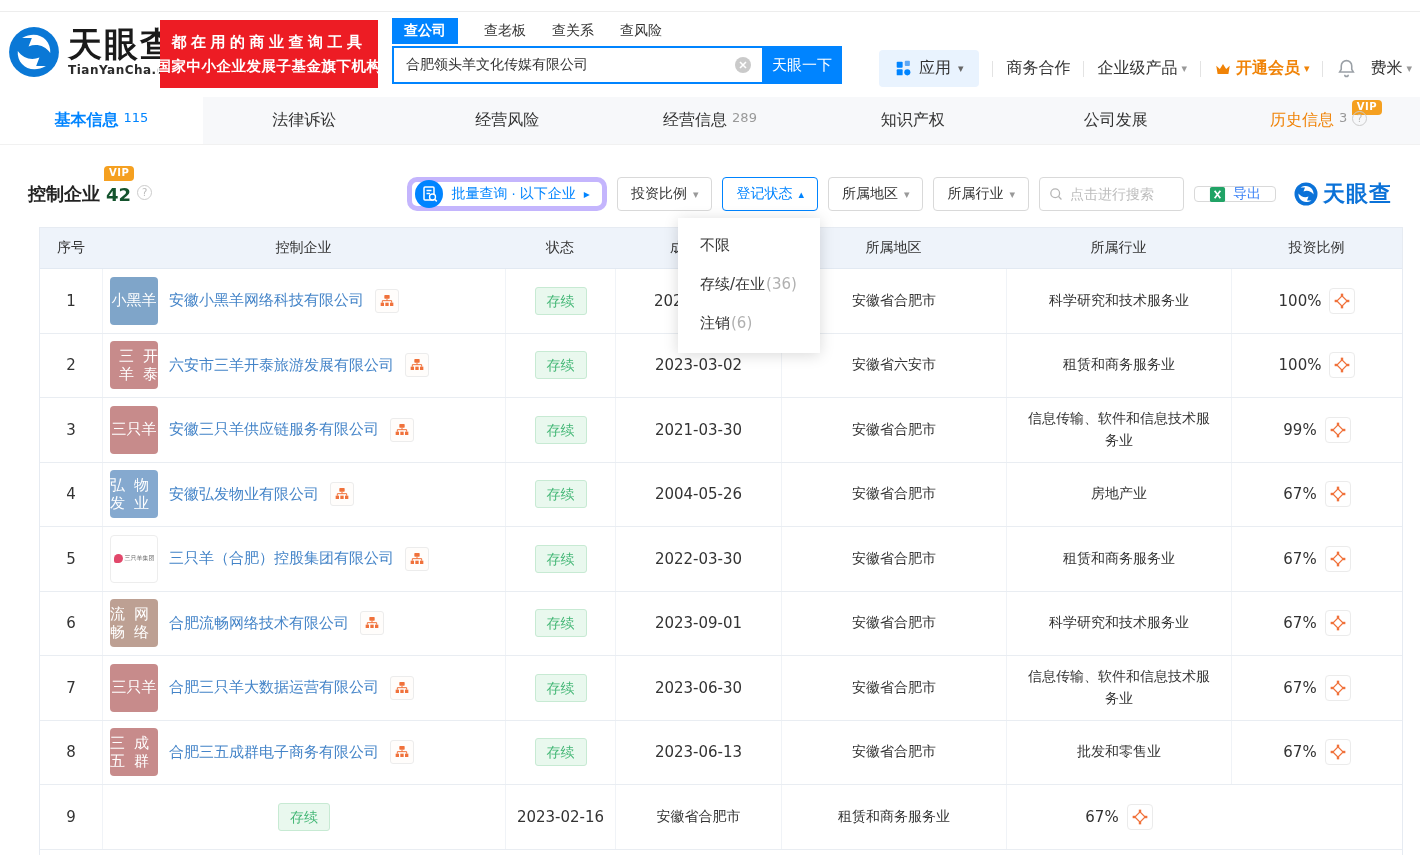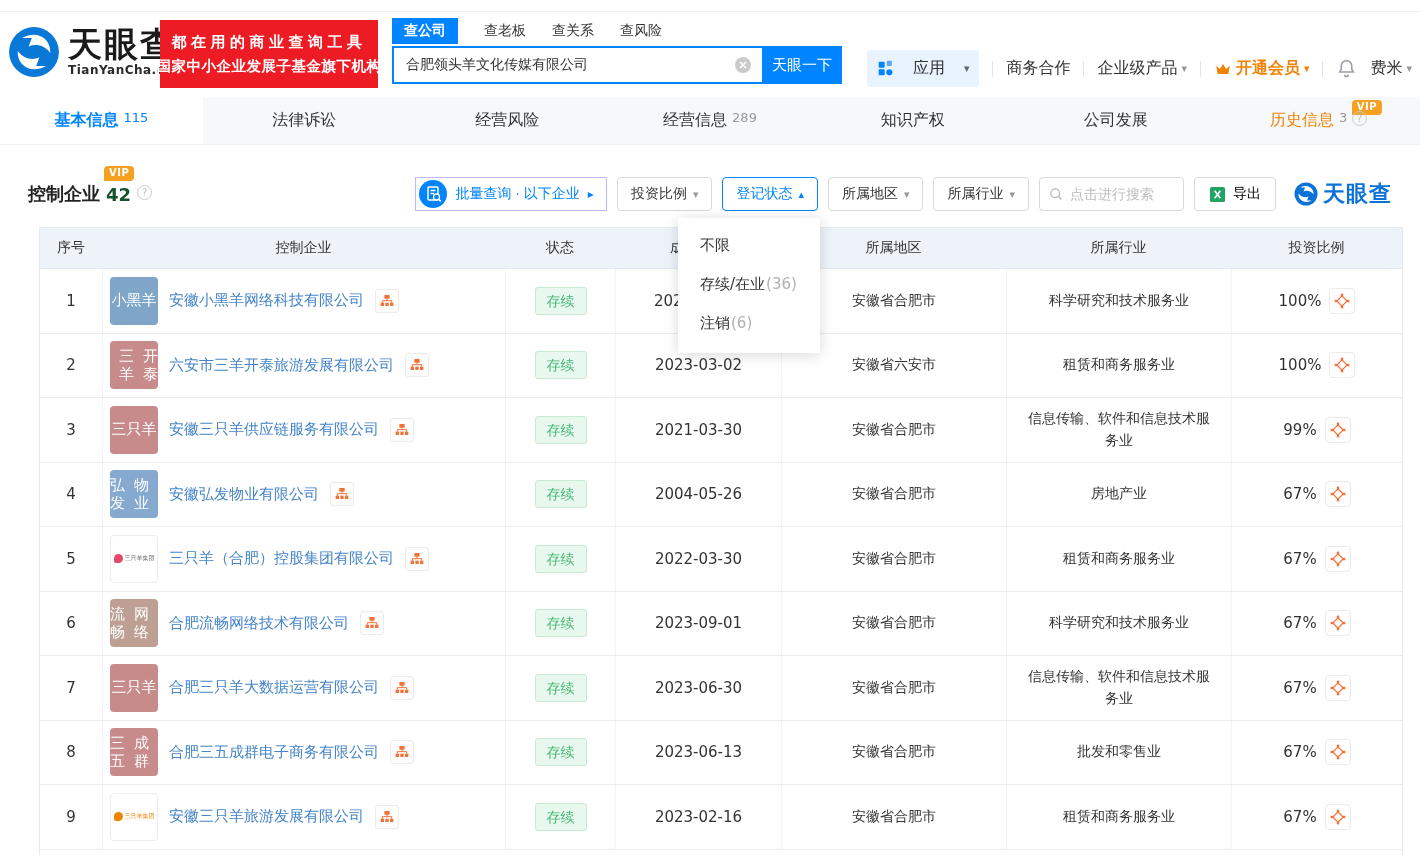--- a/index.html
+++ b/index.html
@@ -34,21 +34,21 @@
     font-size:14px; color:#333; padding:0 36px 0 12px; font-family:inherit;
   }
   .clear-icon { position:absolute; right:10px; top:10px; width:18px; height:18px; cursor:pointer; }
   .search-btn {
     width:80px; height:38px; background:#0084ff; color:#fff; border:none; font-size:15px;
     font-family:inherit; cursor:pointer;
   }
 
   .top-nav { position:absolute; right:8px; top:38px; display:flex; align-items:center; gap:13px; font-size:16px; color:#333; }
   .nav-sep { width:1px; height:16px; background:#e3e3e3; }
-  .apps-chip { display:flex; align-items:center; gap:19px; background:#e9f3fe; border-radius:4px; padding:8px 10px; cursor:pointer; }
+  .apps-chip { display:flex; align-items:center; gap:7px; background:#e9f3fe; border-radius:4px; padding:8px 16px; cursor:pointer; }
   .apps-chip svg { width:17px; height:17px; }
   .caret { font-size:11px; color:#666; }
   .caret.light { color:#999; }
   .nav-item { cursor:pointer; white-space:nowrap; display:flex; align-items:center; gap:4px; }
   .vip-link { color:#f08307; font-weight:700; }
   .vip-link .caret { color:#f08307; }
   .bell svg { width:21px; height:21px; display:block; }
 
   
   .page-tabs { position:absolute; top:97px; left:0; width:100%; height:48px; background:#f7f8fa; display:flex; border-bottom:1px solid #f1f1f1; }
@@ -68,41 +68,41 @@
   }
 
   
   .toolbar { position:absolute; top:175px; left:28px; width:1364px; height:38px; display:flex; align-items:center; }
   .section-title-wrap { position:relative; display:flex; align-items:center; gap:6px; }
   .section-title { font-size:18px; font-weight:700; color:#222; }
   .section-count { font-size:18px; font-weight:700; color:#14532d; }
   .title-vip { position:absolute; top:-16px; left:76px; }
   .toolbar-right { margin-left:auto; display:flex; align-items:center; gap:10px; }
   .batch-btn {
-    display:flex; align-items:center; gap:8px; border:1px solid #c4b5fd; border-radius:0; background:#fff;
+    display:flex; align-items:center; gap:8px; border:5px solid #c4b5fd; border-radius:10px; background:#fff;
     height:34px; padding:0 12px 0 3px; color:#0084ff; font-size:14px; cursor:pointer; white-space:nowrap;
   }
   .batch-btn svg { width:28px; height:28px; }
   .batch-arrow { font-size:12px; }
   .filter-btn {
     display:flex; align-items:center; gap:6px; border:1px solid #d9d9d9; border-radius:4px; background:#fff;
     height:34px; padding:0 13px; font-size:14px; color:#333; cursor:pointer; white-space:nowrap;
   }
   .filter-btn.active { border-color:#0084ff; color:#0084ff; }
   .filter-btn.active .caret { color:#0084ff; }
   .toolbar-search { position:relative; }
   .toolbar-search input {
     width:145px; height:34px; border:1px solid #d9d9d9; border-radius:4px; outline:none;
     font-size:14px; color:#333; padding:0 10px 0 30px; font-family:inherit;
   }
   .toolbar-search input::placeholder { color:#bdbdbd; }
   .toolbar-search svg { position:absolute; left:9px; top:9px; width:16px; height:16px; }
   .export-btn {
     display:flex; align-items:center; gap:7px; border:1px solid #d9d9d9; border-radius:4px; background:#fff;
-    height:34px; padding:0 14px; font-size:14px; color:#000000; cursor:pointer;
+    height:16px; padding:0 14px; font-size:14px; color:#3b82f6; cursor:pointer;
   }
   .export-btn svg { width:17px; height:17px; }
   .mini-brand { display:flex; align-items:center; gap:5px; margin-left:8px; }
   .mini-brand svg { width:24px; height:24px; }
   .mini-brand-text { font-size:22px; font-weight:700; color:#0b72d8; letter-spacing:1px; }
 
   
   .company-table { position:absolute; top:227px; left:39px; width:1364px; border:1px solid #e6ebf2; border-bottom:none; background:#fff; }
   .t-row, .t-head { display:grid; grid-template-columns:62px 403px 110px 166px 225px 225px 1fr; }
   .t-head { background:#eef3fa; height:41px; border-bottom:1px solid #e2e9f2; }
@@ -658,37 +658,20 @@
                 <rect x="10.4" y="18.6" width="3.2" height="3.2"></rect>
                 <rect x="2.2" y="10.4" width="3.2" height="3.2"></rect>
                 <rect x="18.6" y="10.4" width="3.2" height="3.2"></rect>
               </g>
             </svg>
       </span>
     </div>
   </div>
       <div class="t-row">
     <div class="cell c-no">9</div>
-    <div class="cell c-company">
-
-      <div class="avatar-logo">
-        <span class="logo-glyph" style="background: rgb(240, 131, 0);"></span>
-        <span class="logo-mini-text" style="color: rgb(240, 131, 0);">三只羊集团</span>
-      </div>
-      <a class="company-name">安徽三只羊旅游发展有限公司</a>
-      <span class="org-btn">
-        <svg viewBox="0 0 24 24">
-              <rect x="8" y="3" width="8" height="5.5" rx="1" fill="#f0713a"></rect>
-              <path d="M12 8.5v3M5 14.5v-3h14v3" stroke="#f0713a" stroke-width="1.5" fill="none"></path>
-              <rect x="2.5" y="14.5" width="5" height="5" fill="#f0713a"></rect>
-              <rect x="9.5" y="14.5" width="5" height="5" fill="#f0713a"></rect>
-              <rect x="16.5" y="14.5" width="5" height="5" fill="#f0713a"></rect>
-            </svg>
-      </span>
-    </div>
     <div class="cell c-status">
           <span class="status-badge">存续</span>
         </div>
     <div class="cell c-date">2023-02-16</div>
     <div class="cell c-region">安徽省合肥市</div>
     <div class="cell c-industry">租赁和商务服务业</div>
     <div class="cell c-ratio">
       <span class="ratio-text">67%</span>
       <span class="equity-btn">
         <svg viewBox="0 0 24 24">

